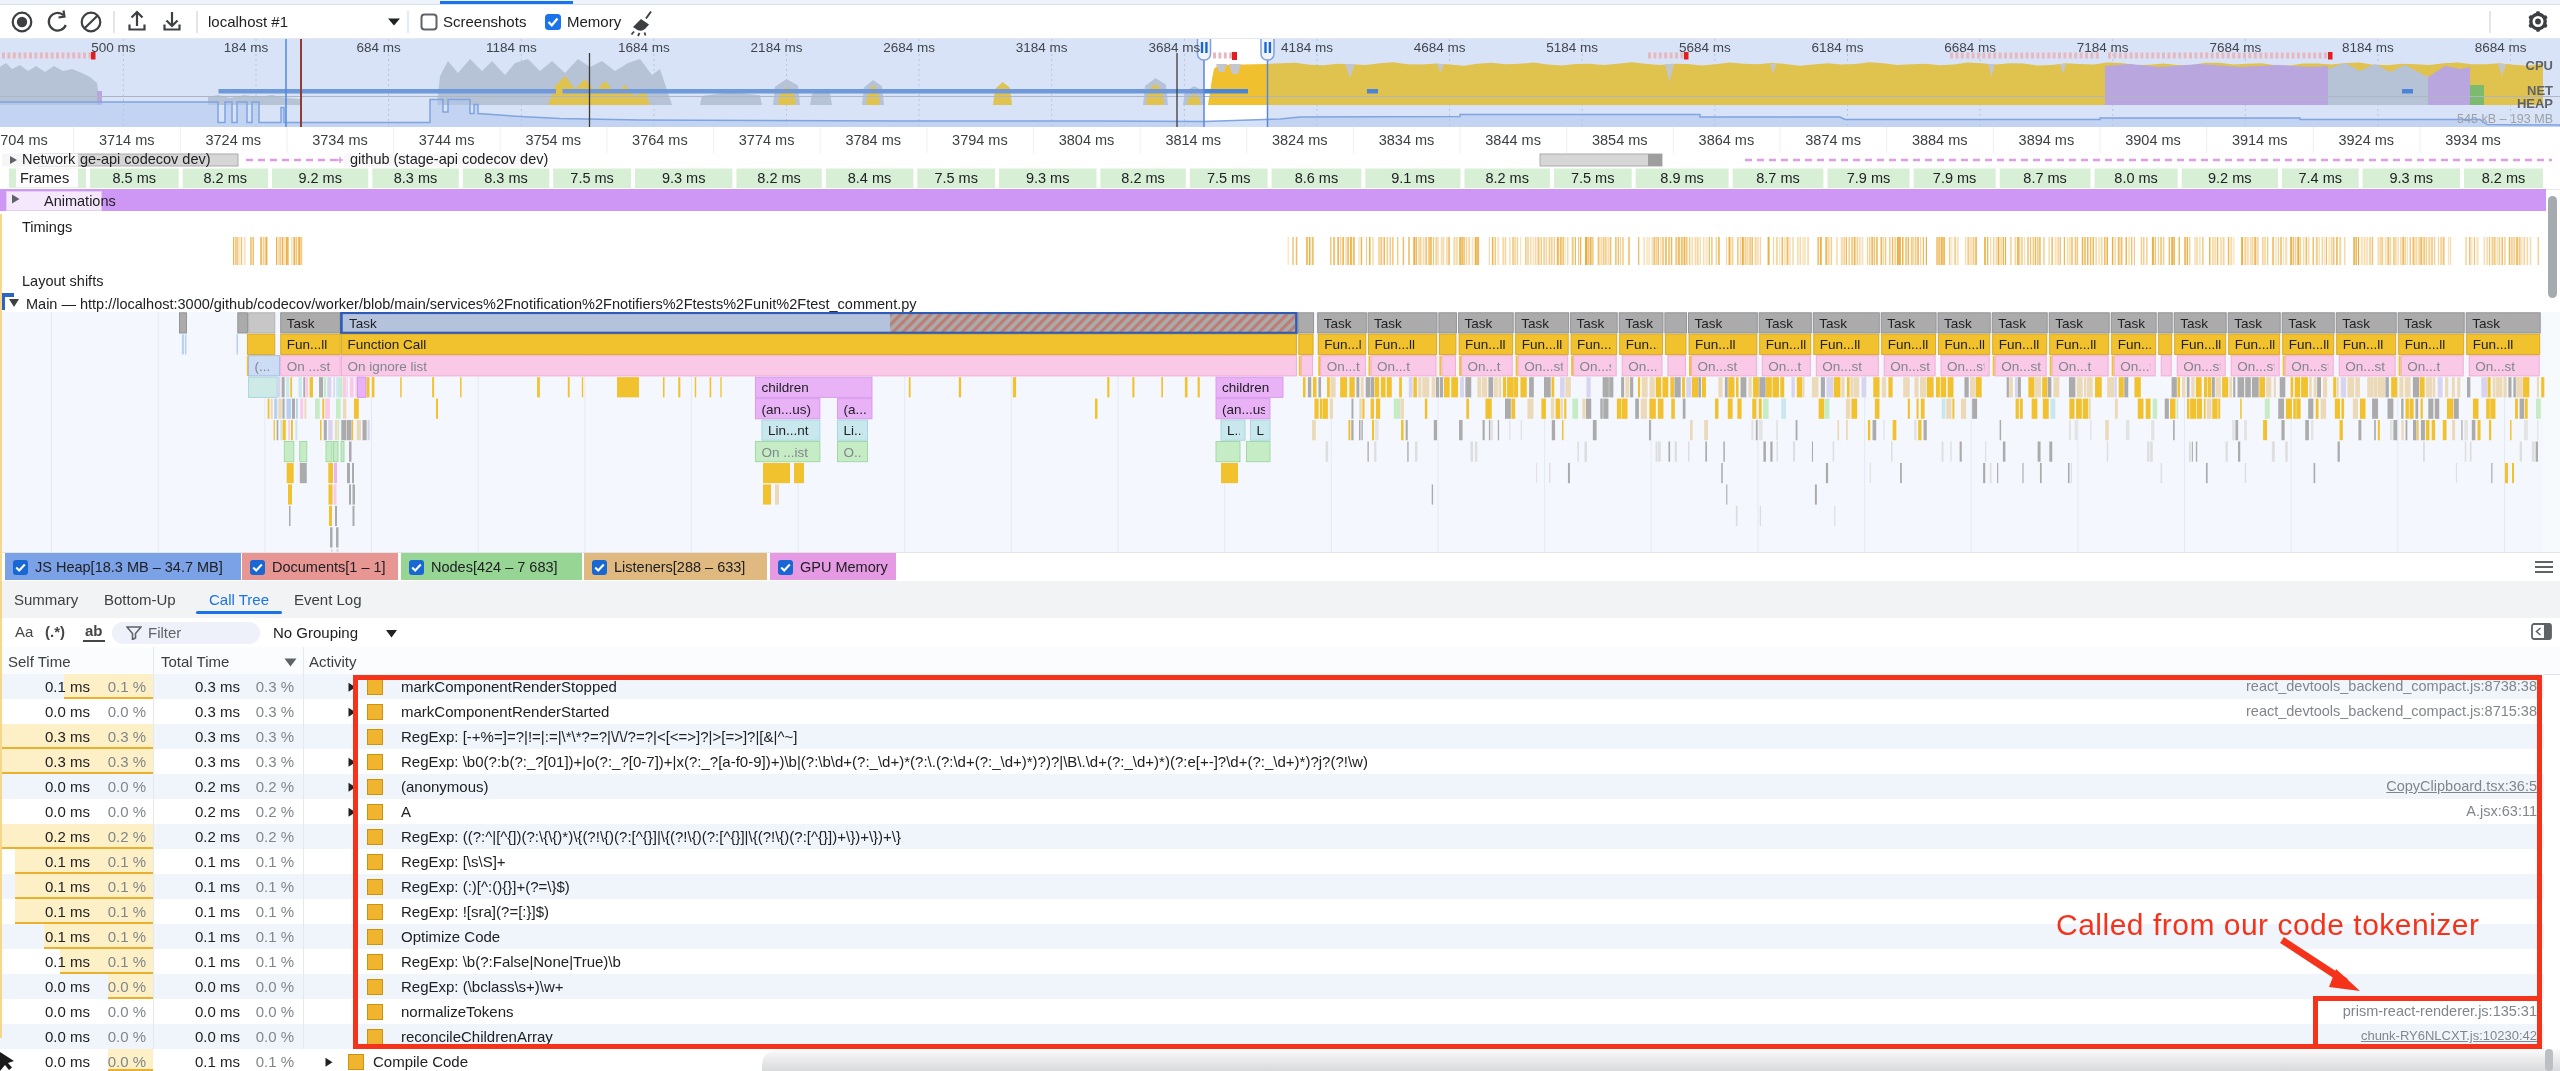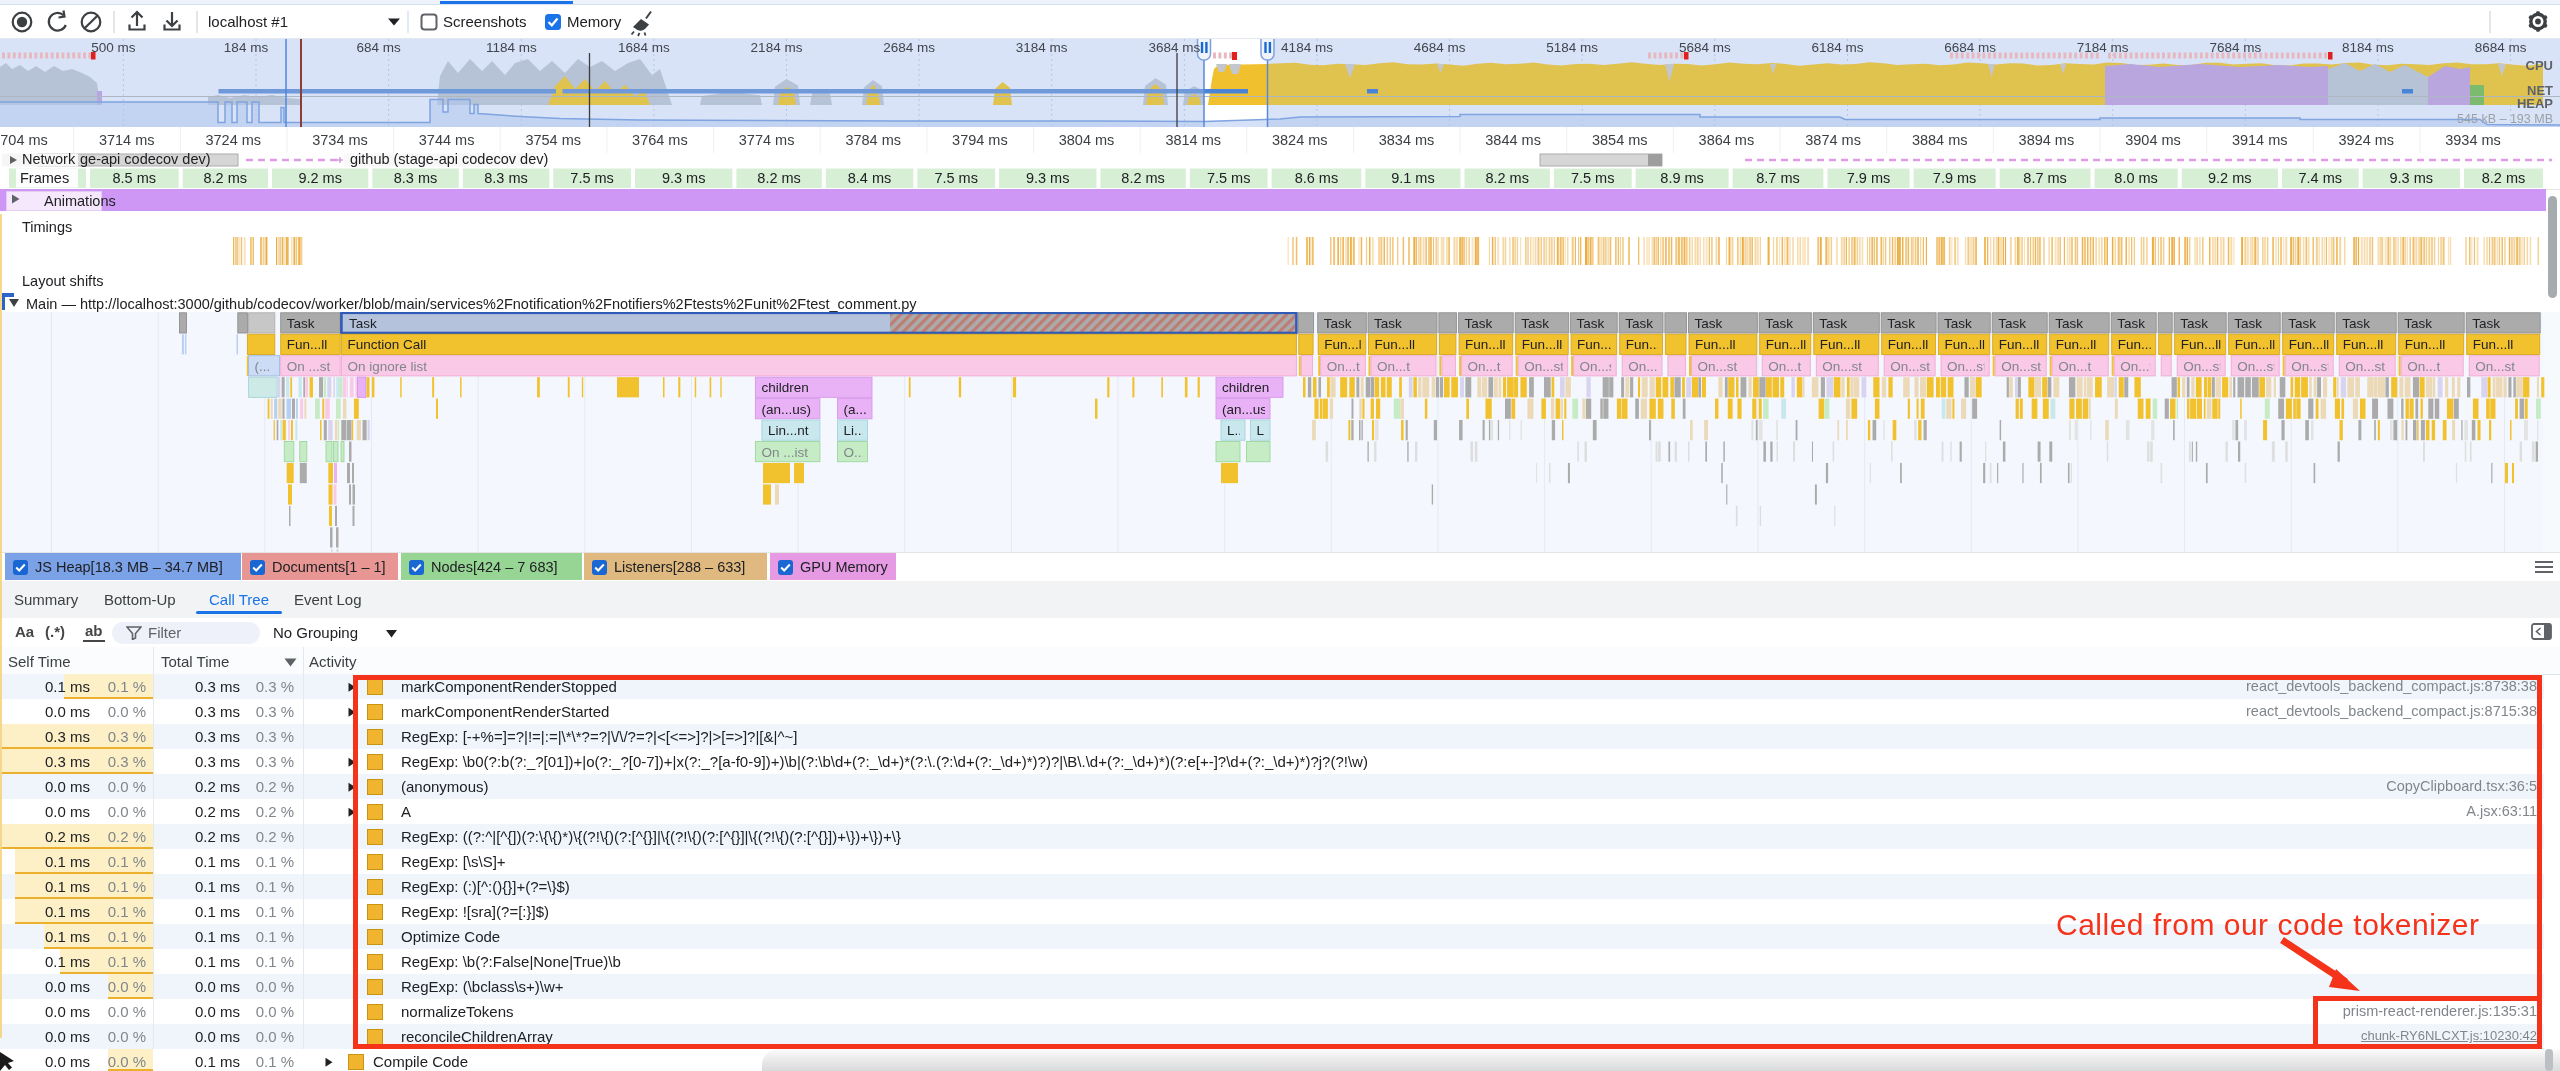--- a/index.html
+++ b/index.html
@@ -1843,21 +1843,21 @@
         <line x1="2" y1="13" x2="20" y2="13"></line>
       </g>
     </svg>
 <div class="a" style="left:0;top:580.5px;width:2560px;height:37.5px;background:#f1f3f4;border-bottom:1px solid #e6e6e6;"></div>
 <div class="t" style="left:14px;top:591px;font-size:15px;color:#3c4043;">Summary</div>
 <div class="t" style="left:104px;top:591px;font-size:15px;color:#3c4043;">Bottom-Up</div>
 <div class="t" style="left:209px;top:591px;font-size:15px;color:#1a73e8;">Call Tree</div>
 <div class="t" style="left:294px;top:591px;font-size:15px;color:#3c4043;">Event Log</div>
 <div class="a" style="left:196px;top:610.5px;width:85.5px;height:3.5px;background:#1a73e8;border-radius:2px;"></div>
 <div class="a" style="left:0;top:618px;width:2560px;height:29px;background:#fff;border-bottom:1px solid #ececec;"></div>
-<div class="t" style="left:15px;top:623px;font-size:15px;font-weight:bold;color:#444746;">Aa</div>
+<div class="t" style="left:15px;top:623px;font-size:15px;font-weight:normal;color:#444746;">Aa</div>
 <div class="t" style="left:45px;top:623px;font-size:15px;font-weight:bold;color:#444746;">(.*)</div>
 <div class="t" style="left:83px;top:622px;font-size:15px;font-weight:bold;color:#444746;border-bottom:2px solid #444746;padding:0 2px 1px 2px;">ab</div>
 <div class="a" style="left:112px;top:621.5px;width:148px;height:22px;background:#eef1f9;border-radius:11px;"></div>
 <svg class="a" style="left:126px;top:625.5px;" width="16" height="14">
       <path d="M 1 1 L 15 1 L 9.5 7.5 L 9.5 12 L 6.5 13.5 L 6.5 7.5 Z" fill="none" stroke="#5f6368" stroke-width="1.6"></path>
     </svg>
 <div class="t" style="left:148px;top:624px;font-size:15px;color:#5f6368;">Filter</div>
 <div class="t" style="left:273px;top:624px;font-size:15px;color:#202124;">No Grouping</div>
 <svg class="a" style="left:385px;top:628.5px;" width="14" height="10">
       <path d="M 1 1 L 12 1 L 6.5 8.5 Z" fill="#202124"></path>
@@ -1919,21 +1919,21 @@
 <div class="a" style="left:0;top:774px;width:2544px;height:25px;background:#f0f5fc;"></div>
 <div class="t" style="left:0px;top:778px;width:90px;text-align:right;font-size:15px;color:#202124;">0.0 ms</div>
 <div class="t" style="left:60px;top:778px;width:86px;text-align:right;font-size:15px;color:#80868b;">0.0 %</div>
 <div class="t" style="left:150px;top:778px;width:90px;text-align:right;font-size:15px;color:#202124;">0.2 ms</div>
 <div class="t" style="left:208px;top:778px;width:86px;text-align:right;font-size:15px;color:#80868b;">0.2 %</div>
 <svg class="a" style="left:347px;top:782px;" width="10" height="11">
       <path d="M 1.5 0.8 L 1.5 9.8 L 8.5 5.3 Z" fill="#202124"></path>
     </svg>
 <div class="a" style="left:367px;top:778.5px;width:16px;height:16px;background:#f0b42f;border:1px solid #c99410;box-sizing:border-box;"></div>
 <div class="t" style="left:401px;top:778px;font-size:15px;color:#202124;">(anonymous)</div>
-<div class="t" style="left:1800px;top:778px;width:737px;text-align:right;font-size:14.5px;color:#80868b;">CopyClipboard.tsx:36:5</div>
+<div class="t" style="left:1800px;top:778px;width:737px;text-align:right;font-size:14.5px;color:#80868b;text-decoration:underline;">CopyClipboard.tsx:36:5</div>
 <div class="a" style="left:0;top:799px;width:2544px;height:25px;background:#ffffff;"></div>
 <div class="t" style="left:0px;top:803px;width:90px;text-align:right;font-size:15px;color:#202124;">0.0 ms</div>
 <div class="t" style="left:60px;top:803px;width:86px;text-align:right;font-size:15px;color:#80868b;">0.0 %</div>
 <div class="t" style="left:150px;top:803px;width:90px;text-align:right;font-size:15px;color:#202124;">0.2 ms</div>
 <div class="t" style="left:208px;top:803px;width:86px;text-align:right;font-size:15px;color:#80868b;">0.2 %</div>
 <svg class="a" style="left:347px;top:807px;" width="10" height="11">
       <path d="M 1.5 0.8 L 1.5 9.8 L 8.5 5.3 Z" fill="#202124"></path>
     </svg>
 <div class="a" style="left:367px;top:803.5px;width:16px;height:16px;background:#f0b42f;border:1px solid #c99410;box-sizing:border-box;"></div>
 <div class="t" style="left:401px;top:803px;font-size:15px;color:#202124;">A</div>

